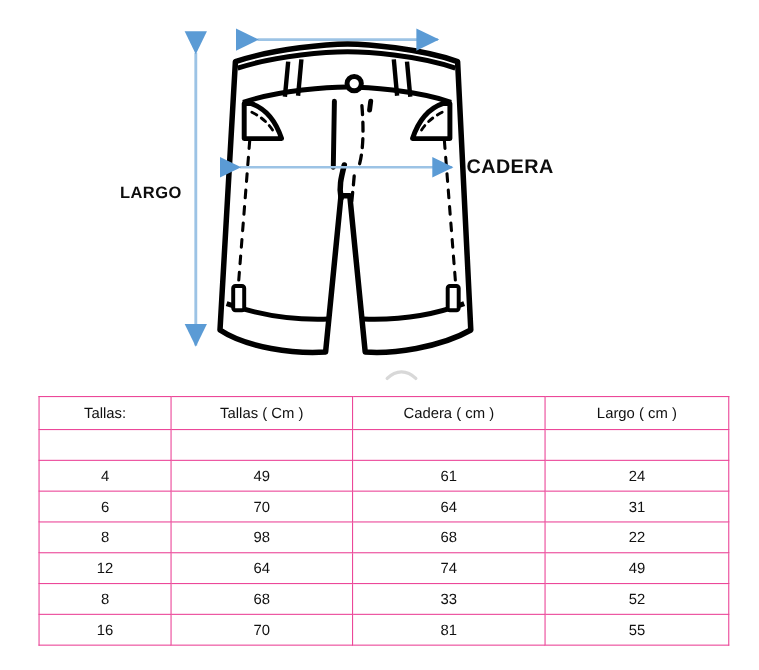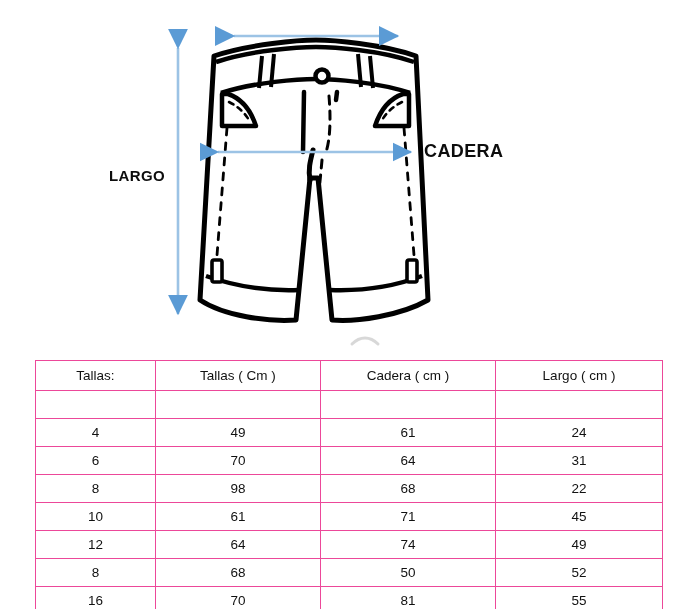--- a/index.html
+++ b/index.html
@@ -221,35 +221,29 @@
           <td>64</td>
           <td>31</td>
         </tr>
         <tr>
           <td>8</td>
           <td>98</td>
           <td>68</td>
           <td>22</td>
         </tr>
         <tr>
-          <td>10</td>
-          <td>61</td>
-          <td>71</td>
-          <td>45</td>
-        </tr>
-        <tr>
           <td>12</td>
           <td>64</td>
           <td>74</td>
           <td>49</td>
         </tr>
         <tr>
           <td>8</td>
           <td>68</td>
-          <td>50</td>
+          <td>33</td>
           <td>52</td>
         </tr>
         <tr>
           <td>16</td>
           <td>70</td>
           <td>81</td>
           <td>55</td>
         </tr>
       </tbody>
   </table>

